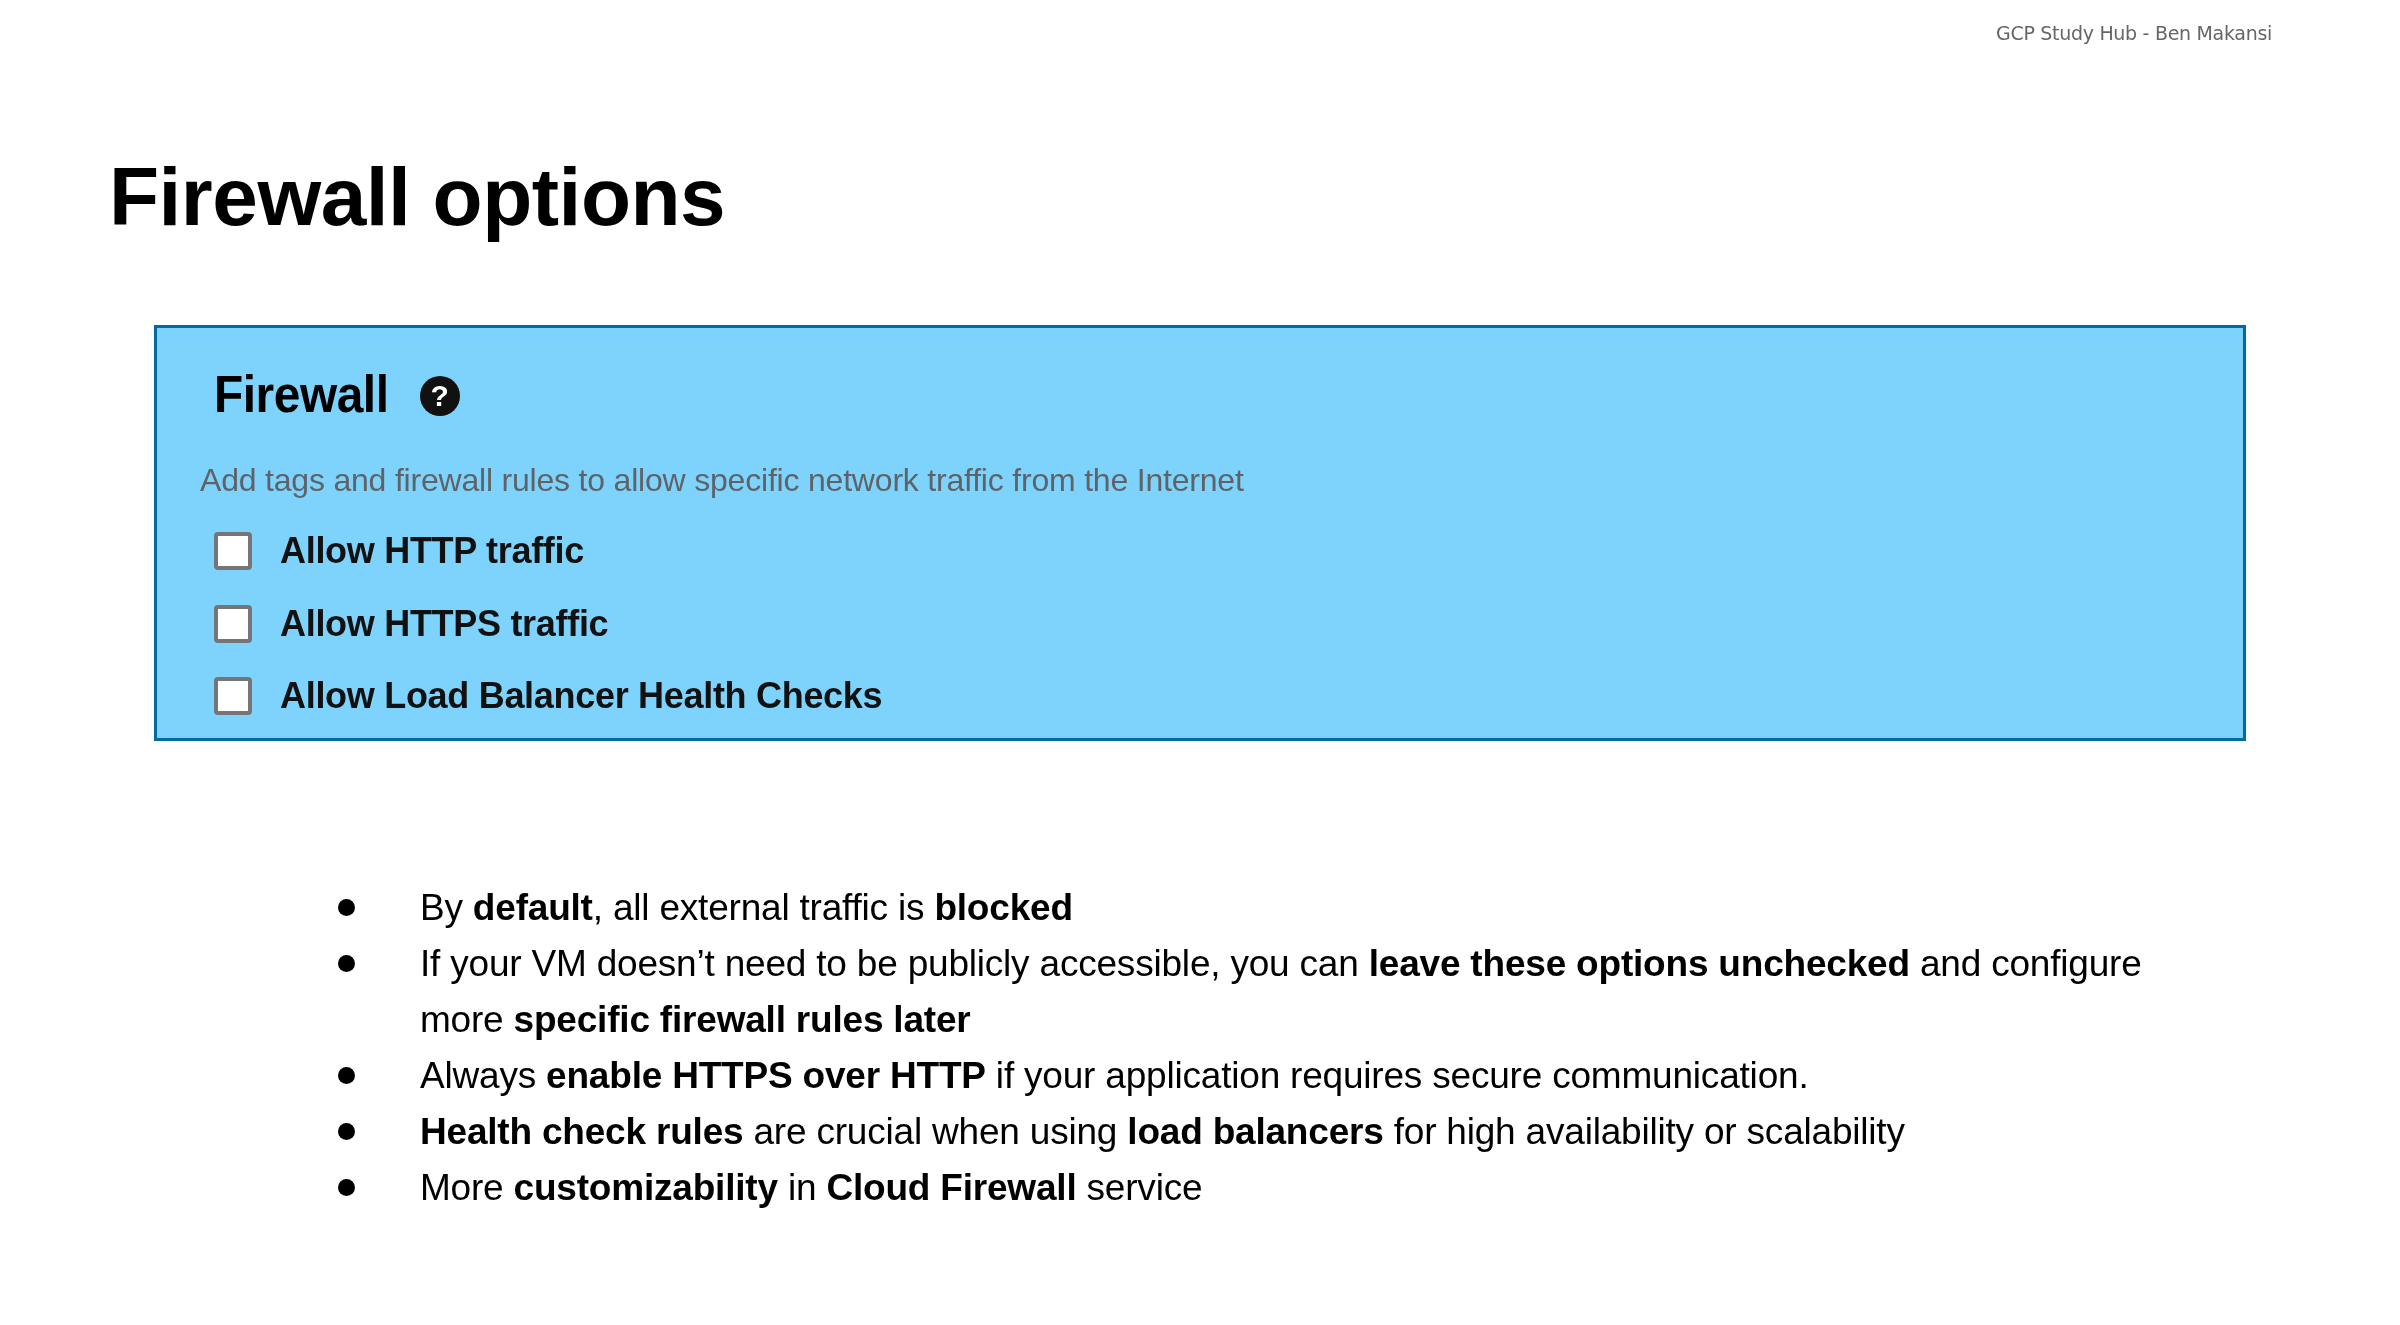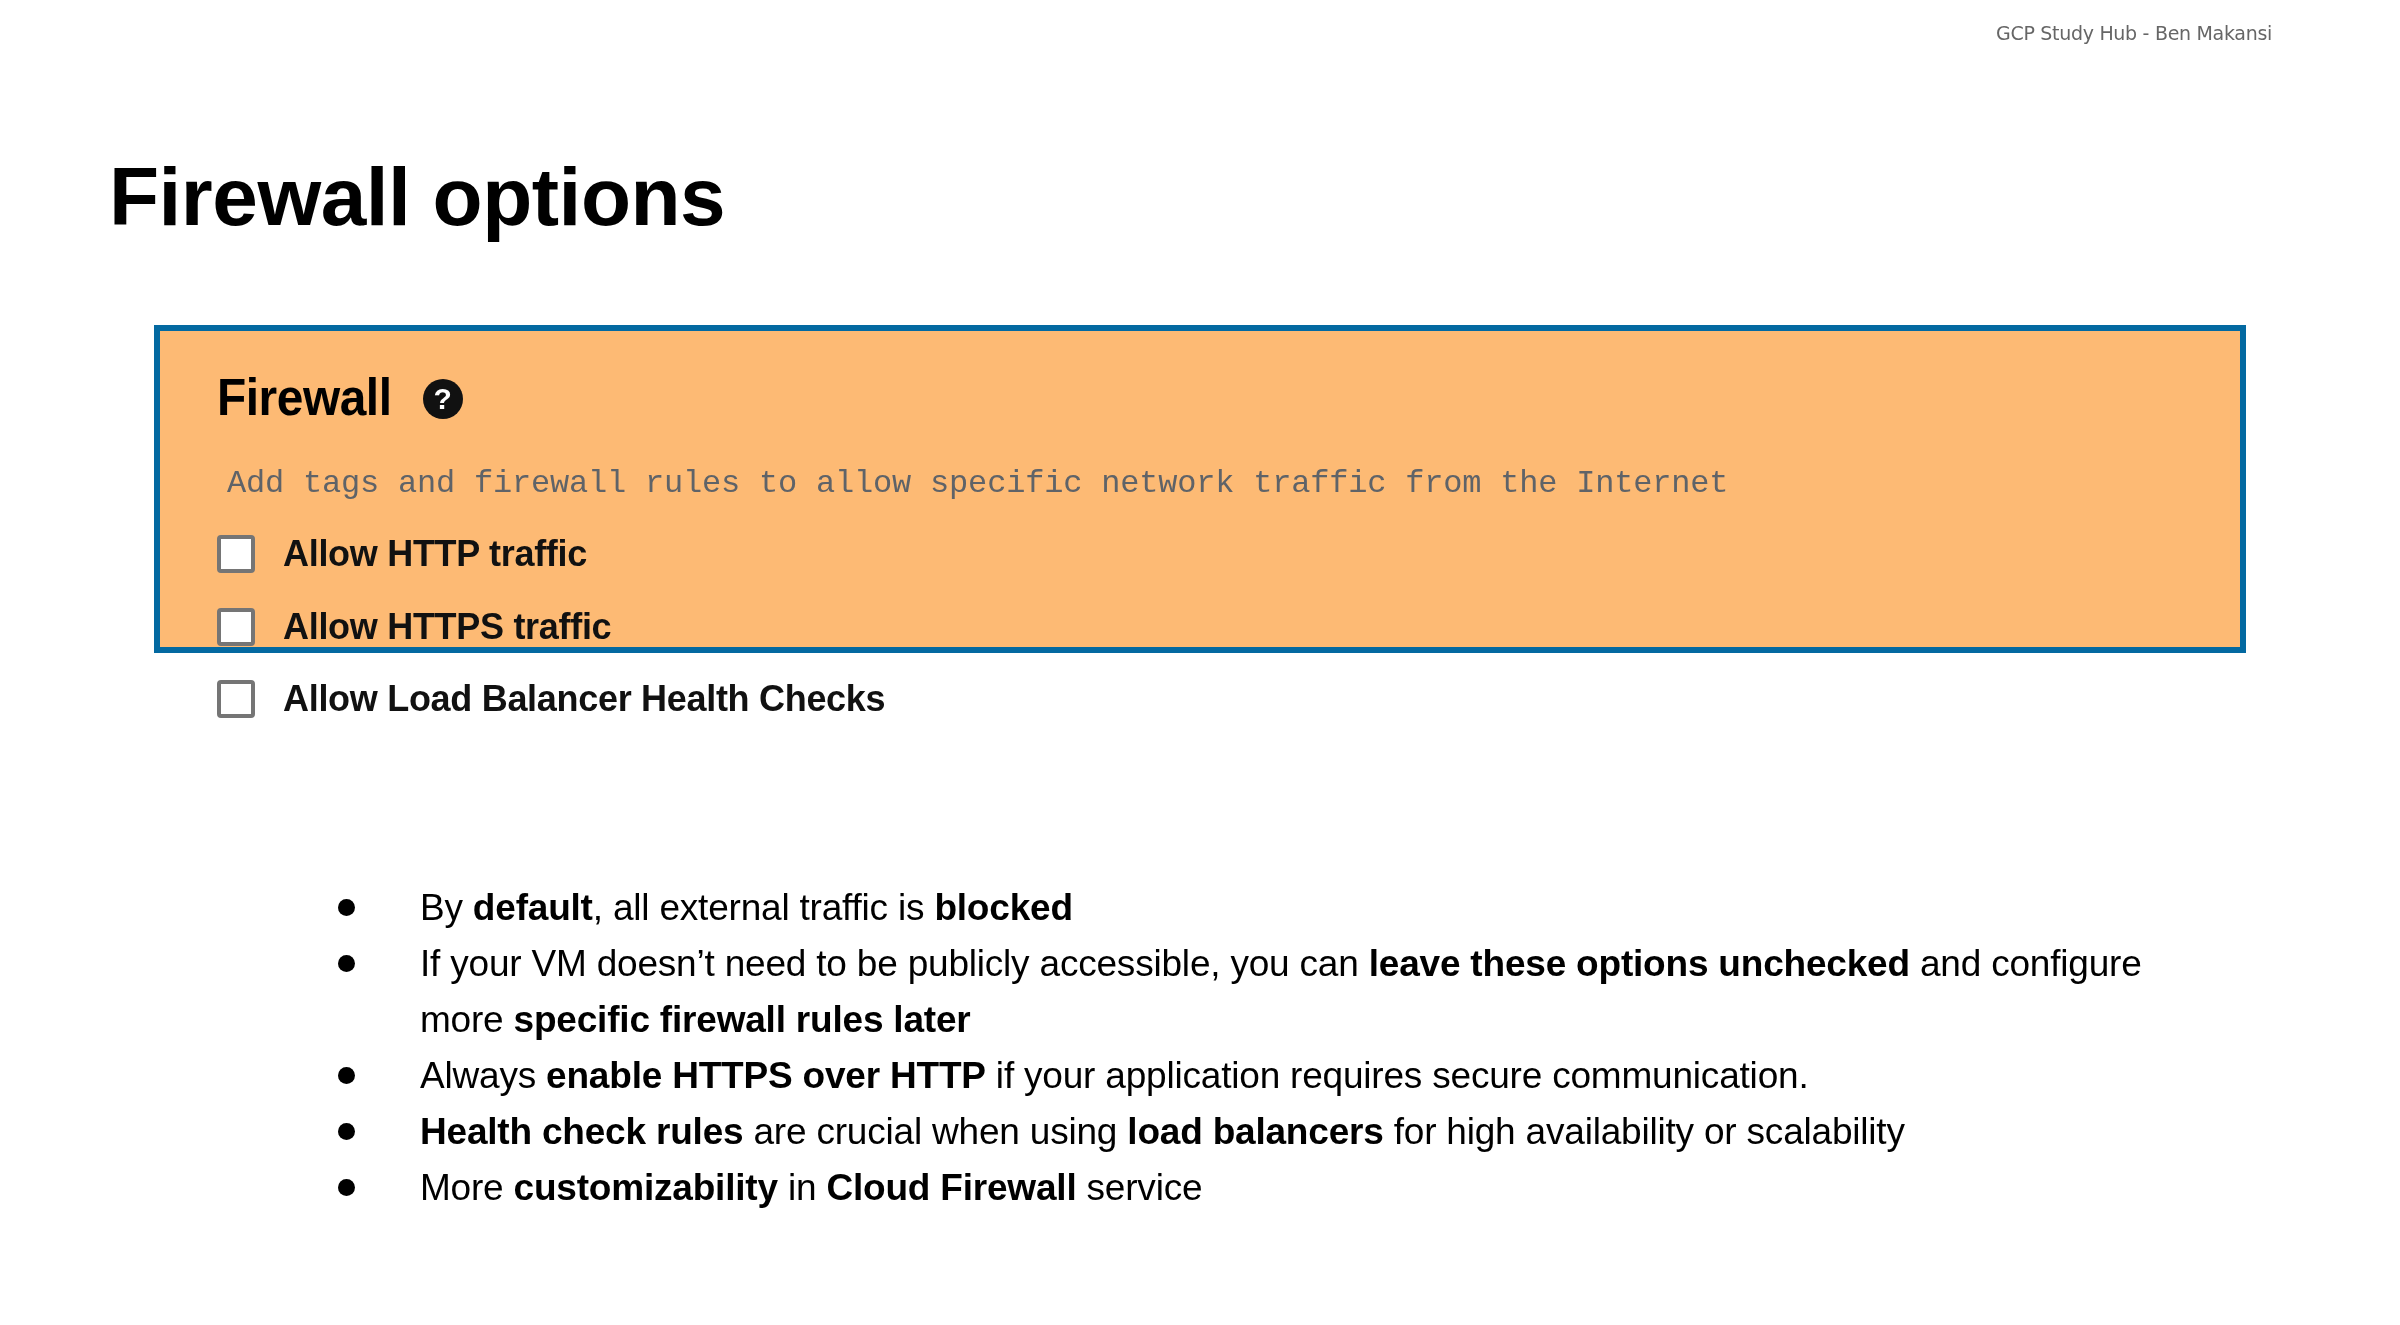--- a/index.html
+++ b/index.html
@@ -35,24 +35,24 @@
       letter-spacing: -0.5px;
       font-family: "Liberation Sans", sans-serif;
       line-height: 1.2;
       margin: 8px;
     }
     .panel {
       position: absolute;
       left: 154px;
       top: 325px;
       width: 2092px;
-      height: 328px;
-      border: 6px solid #0369a1;
+      height: 416px;
+      border: 3px solid #0369a1;
       box-sizing: border-box;
-      background: #fdba74;
+      background: #7dd3fc;
     }
     .panel-header {
       position: absolute;
       left: 57px;
       top: 36px;
       display: flex;
       align-items: center;
     }
     .panel-title {
       font-size: 52px;
@@ -73,25 +73,25 @@
       align-items: center;
       justify-content: center;
       font-weight: 700;
       font-size: 30px;
       font-family: "Liberation Sans", sans-serif;
       margin-left: 4px;
       margin-top: 4px;
     }
     .panel-desc {
       position: absolute;
-      left: 67px;
+      left: 43px;
       top: 134px;
       font-size: 32px;
       color: #5f6368;
-      font-family: Liberation Mono, monospace;
+      font-family: Liberation Sans, sans-serif;
       letter-spacing: -0.2px;
     }
     .cb-list {
       position: absolute;
       left: 57px;
       top: 187px;
     }
     .cb-row {
       display: flex;
       align-items: center;

